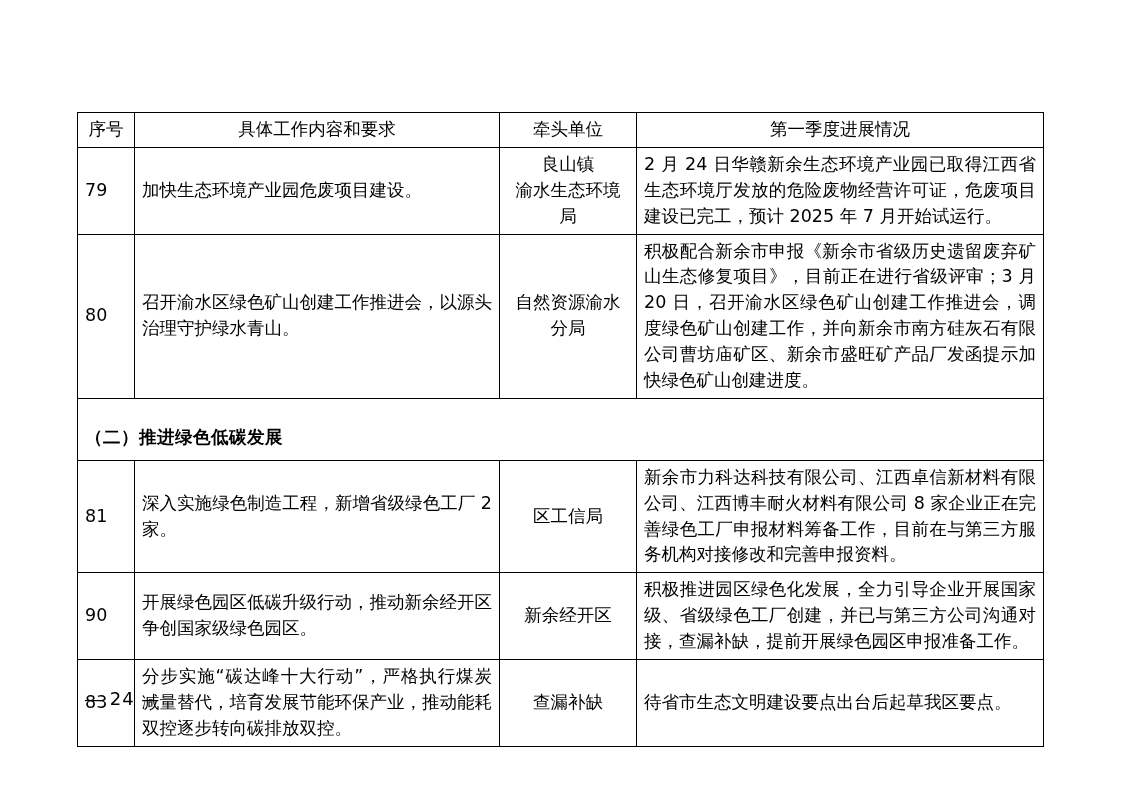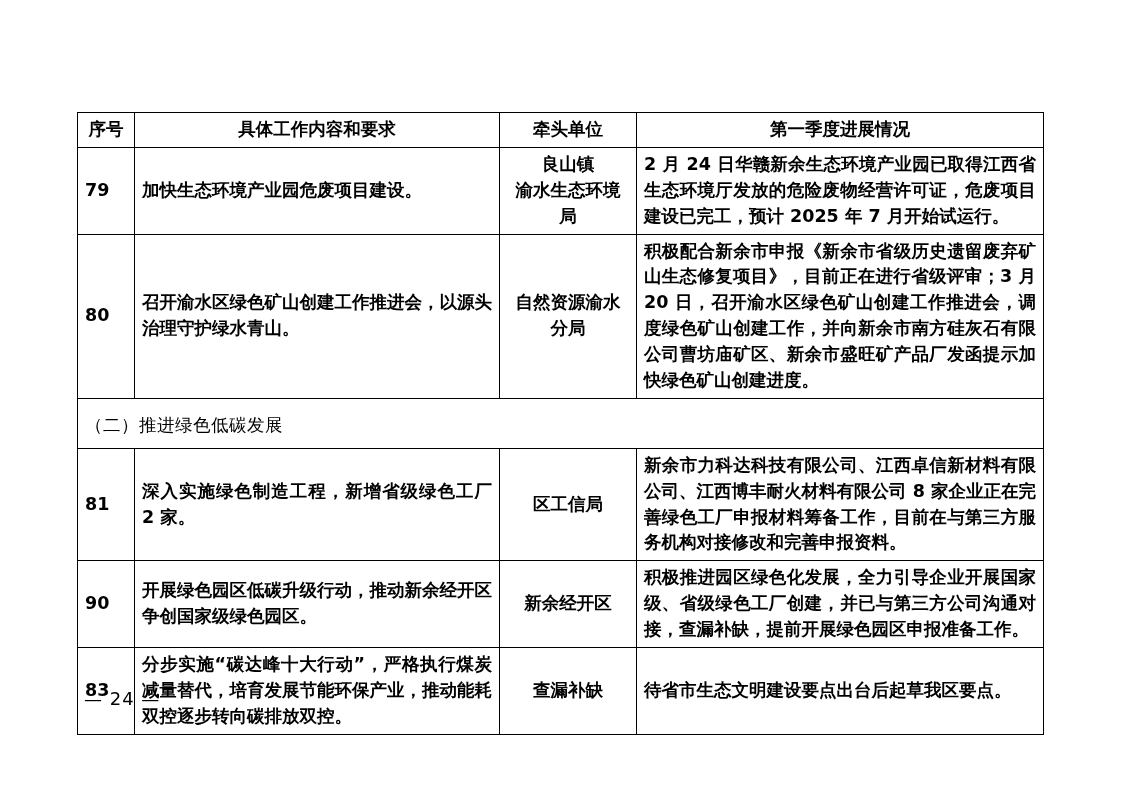--- a/index.html
+++ b/index.html
@@ -30,21 +30,21 @@
     width: 966px;
     border-collapse: collapse;
     table-layout: fixed;
   }
   .doc-table td, .doc-table th {
     border: 1px solid #000000;
     vertical-align: middle;
     padding: 4px 7px;
     font-size: 17.5px;
     line-height: 1.48;
-    font-weight: bold;
+    font-weight: normal;
   }
   .col-seq { width: 57px; }
   .col-task { width: 365px; }
   .col-unit { width: 137px; }
   .col-prog { width: 407px; }
 
   thead td {
     text-align: center;
     padding-top: 5px;
     padding-bottom: 5px;
@@ -58,23 +58,23 @@
     text-justify: inter-ideograph;
   }
   .cell-unit {
     text-align: center;
   }
   .cell-prog {
     text-align: justify;
     text-justify: inter-ideograph;
   }
   .section-row td {
-    padding-top: 14px;
+    padding-top: 26px;
     padding-bottom: 9px;
-    font-weight: normal;
+    font-weight: bold;
     letter-spacing: 0.5px;
   }
   .page-number {
     position: absolute;
     left: 84px;
     top: 688px;
     font-size: 18px;
     letter-spacing: 1px;
   }
 </style>

